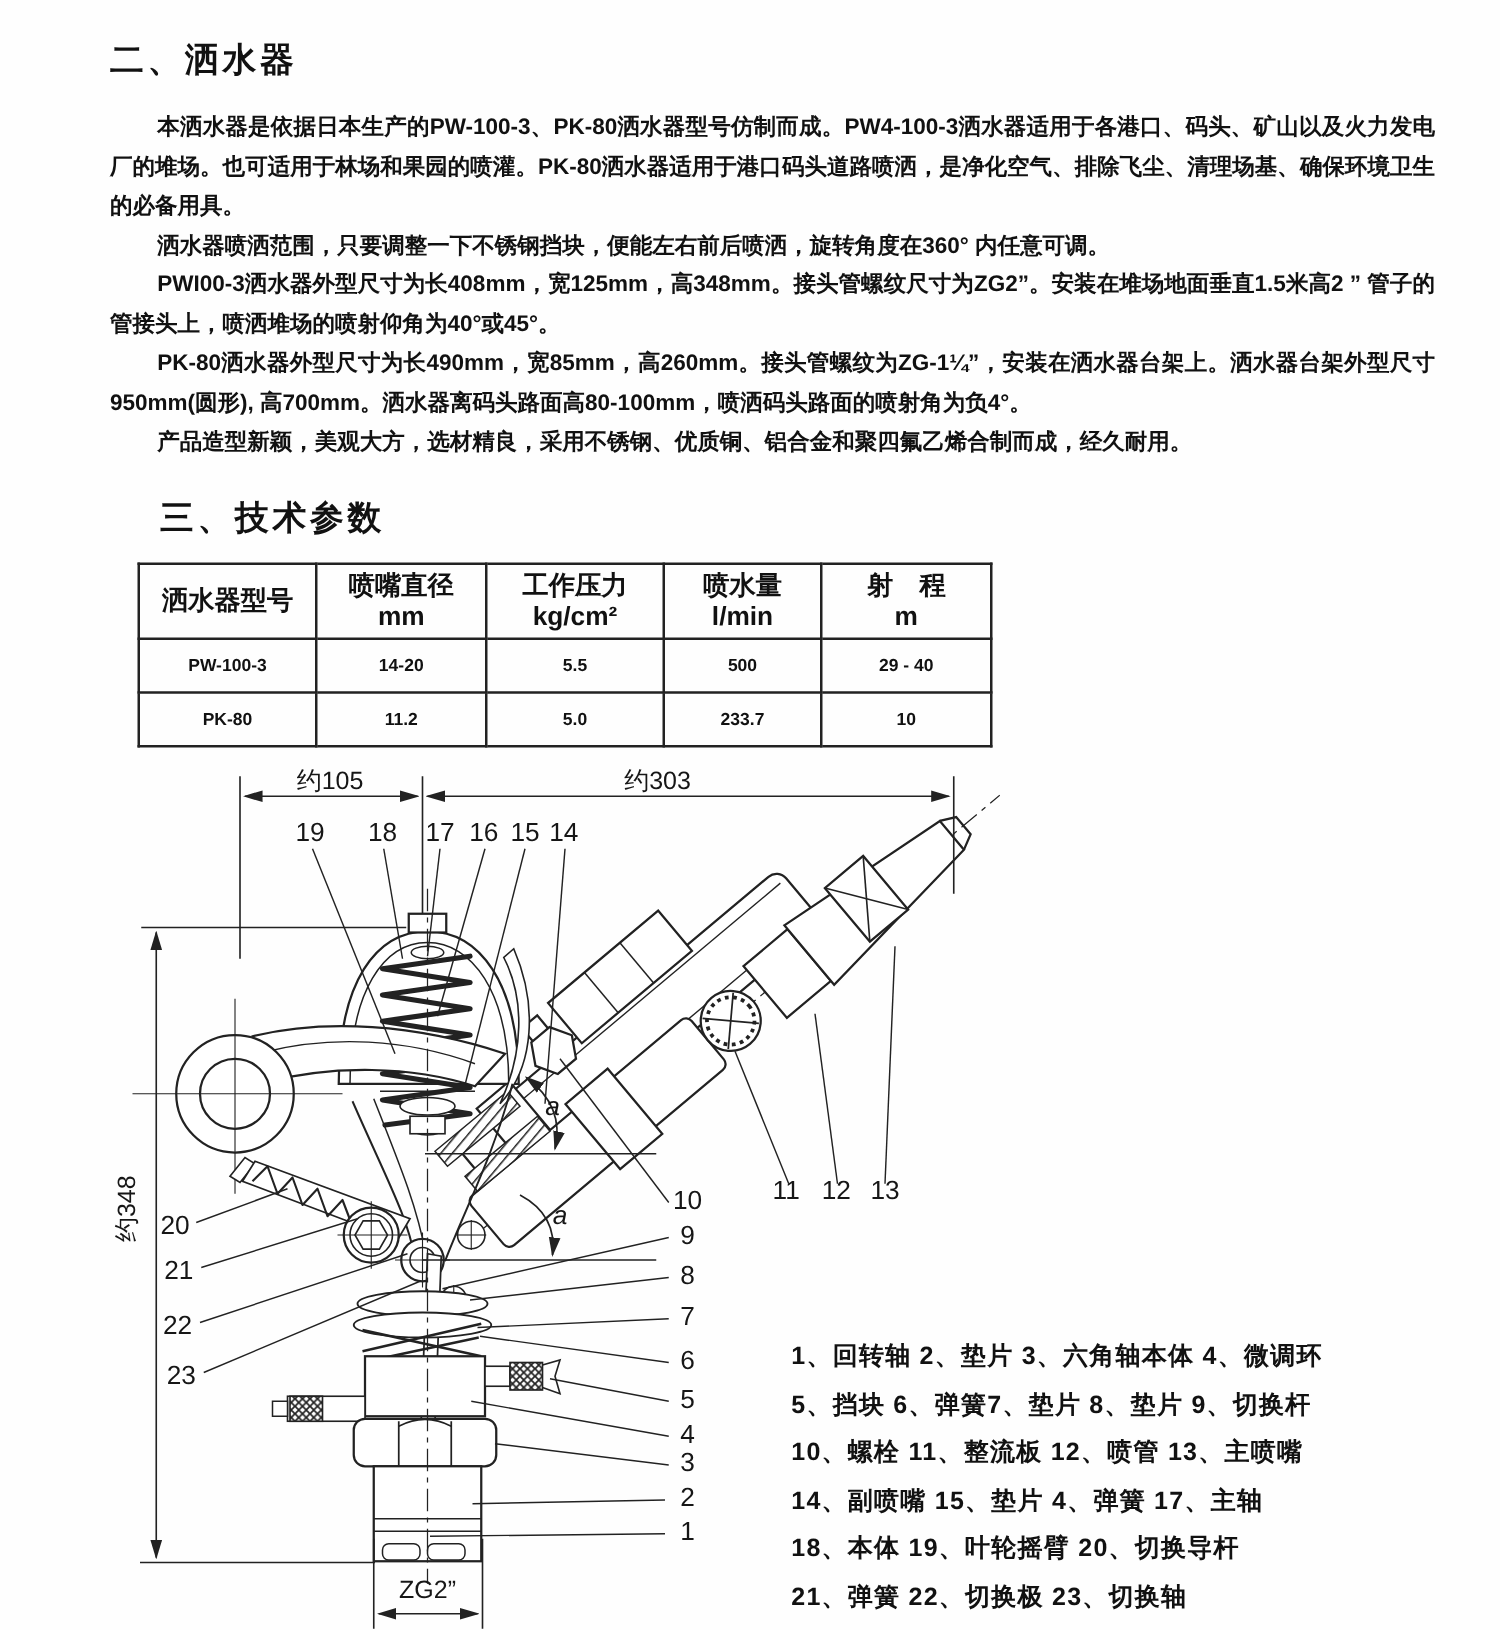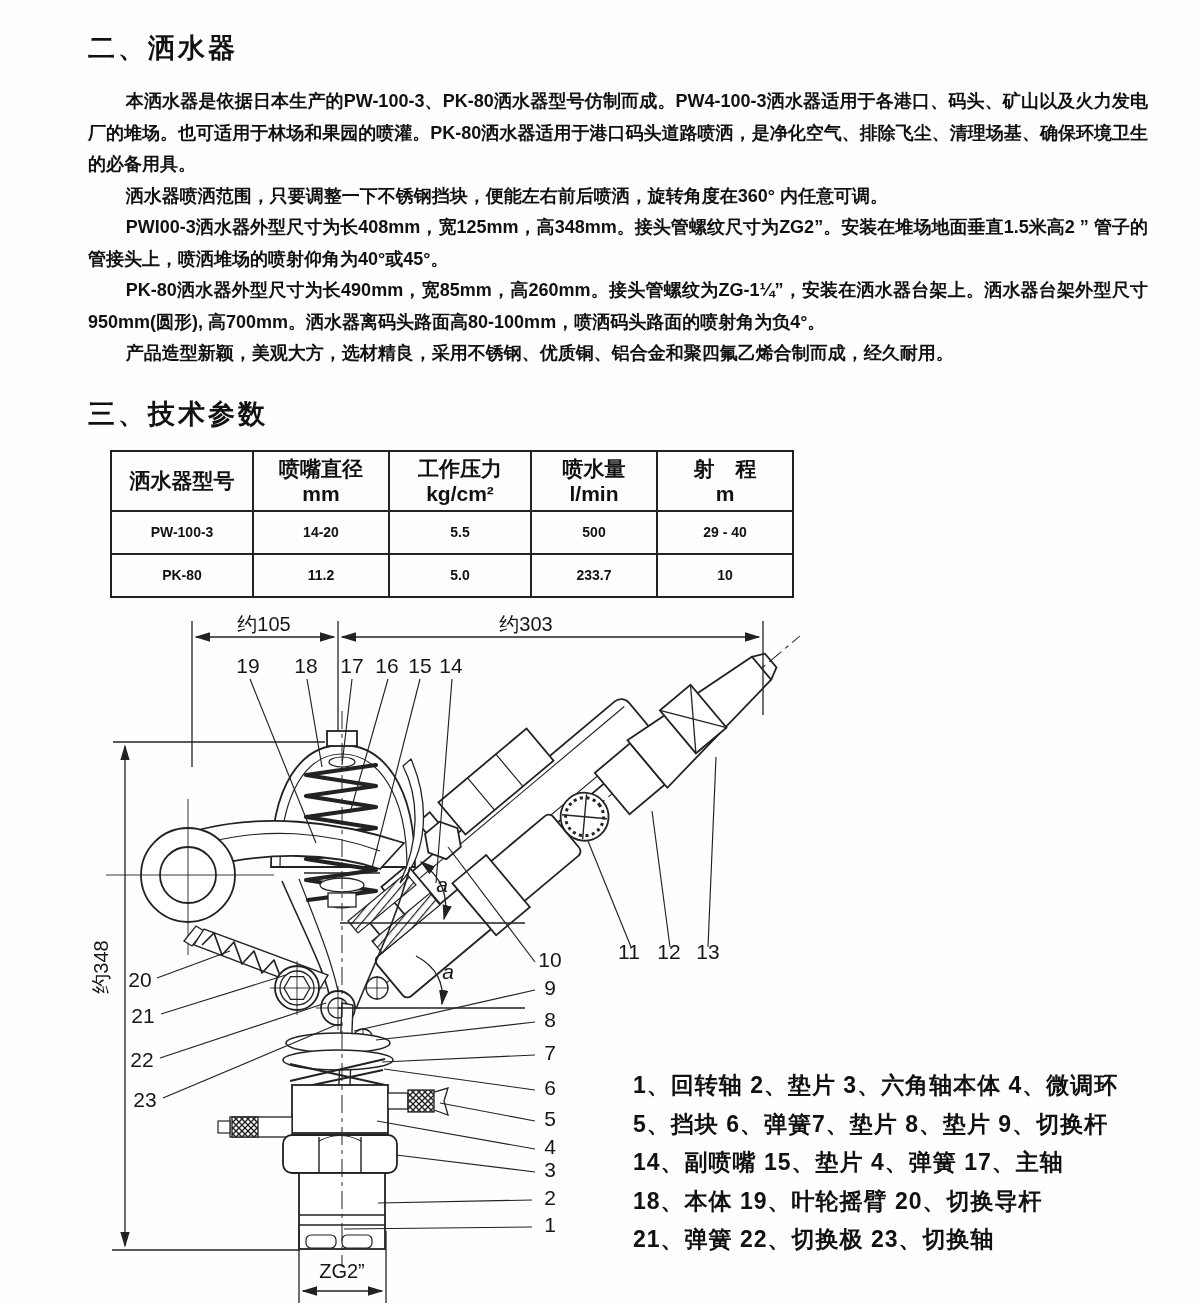--- a/index.html
+++ b/index.html
@@ -5,34 +5,34 @@
   html,body{margin:0;padding:0;}
   body{
     width:1200px;height:1304px;position:relative;background:#fefefe;color:#111;
     font-family:"Liberation Sans","DejaVu Sans",sans-serif;overflow:hidden;
   }
   .content{padding:30px 78px 0 88px;}
   .sec-heading{font-size:27px;font-weight:700;margin:0;letter-spacing:3px;}
   .paras{width:1060px;margin-top:20px;font-size:18px;line-height:31.5px;
          text-align:justify;font-weight:600;}
   .paras p{margin:0;text-indent:2.1em;}
-  .sec-heading.second{margin-top:26px;}
+  .sec-heading.second{margin-top:26px;margin-left:40px;}
   table.specs{border-collapse:collapse;margin:18px 0 0 22px;table-layout:fixed;}
   table.specs th,table.specs td{border:2px solid #222;text-align:center;
       font-weight:600;padding:0;vertical-align:middle;}
   table.specs th{height:58px;font-size:21px;line-height:25px;}
   table.specs td{height:41px;font-size:14px;}
   .c0{width:142px}.c1{width:136px}.c2{width:142px}.c3{width:126px}.c4{width:136px}
   .unit{font-weight:600;text-align:center;}
   .diagram{position:absolute;left:80px;top:615px;width:720px;height:689px;}
   .diagram svg{display:block;}
   .d-num{font-size:21px;fill:#161616;}
   .d-dim{font-size:20px;fill:#161616;}
   .d-a{font-size:21px;font-style:italic;fill:#161616;}
-  .parts{position:absolute;left:633px;top:1066px;font-size:23px;line-height:38.5px;
+  .parts{position:absolute;left:633px;top:1066px;font-size:20px;line-height:38.5px;
          font-weight:600;white-space:nowrap;letter-spacing:1px;}
 </style>
 </head>
 <body>
 
 <div class="content">
   <h2 class="sec-heading">二、洒水器</h2>
   <div class="paras">
     <p>本洒水器是依据日本生产的PW-100-3、PK-80洒水器型号仿制而成。PW4-100-3洒水器适用于各港口、码头、矿山以及火力发电厂的堆场。也可适用于林场和果园的喷灌。PK-80洒水器适用于港口码头道路喷洒，是净化空气、排除飞尘、清理场基、确保环境卫生的必备用具。</p>
     <p>洒水器喷洒范围，只要调整一下不锈钢挡块，便能左右前后喷洒，旋转角度在360° 内任意可调。</p>
@@ -298,16 +298,17 @@
     <text class="d-num" x="63" y="408">21</text>
     <text class="d-num" x="62" y="452">22</text>
     <text class="d-num" x="65" y="492">23</text>
   </g>
 </svg>
 </div>
 
 <div class="parts">
   <div>1、回转轴 2、垫片 3、六角轴本体 4、微调环</div>
   <div>5、挡块  6、弹簧7、垫片 8、垫片 9、切换杆</div>
+  <div>10、螺栓  11、整流板  12、喷管  13、主喷嘴</div>
   <div>14、副喷嘴 15、垫片 4、弹簧 17、主轴</div>
   <div>18、本体 19、叶轮摇臂 20、切换导杆</div>
   <div>21、弹簧 22、切换极 23、切换轴</div>
 </div>
 
 </body></html>

